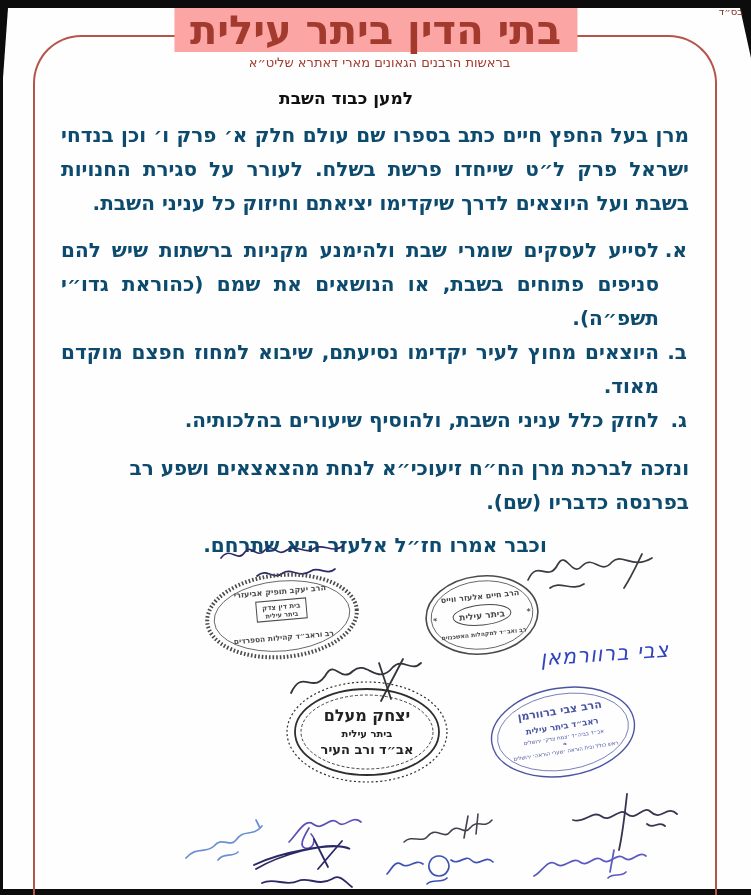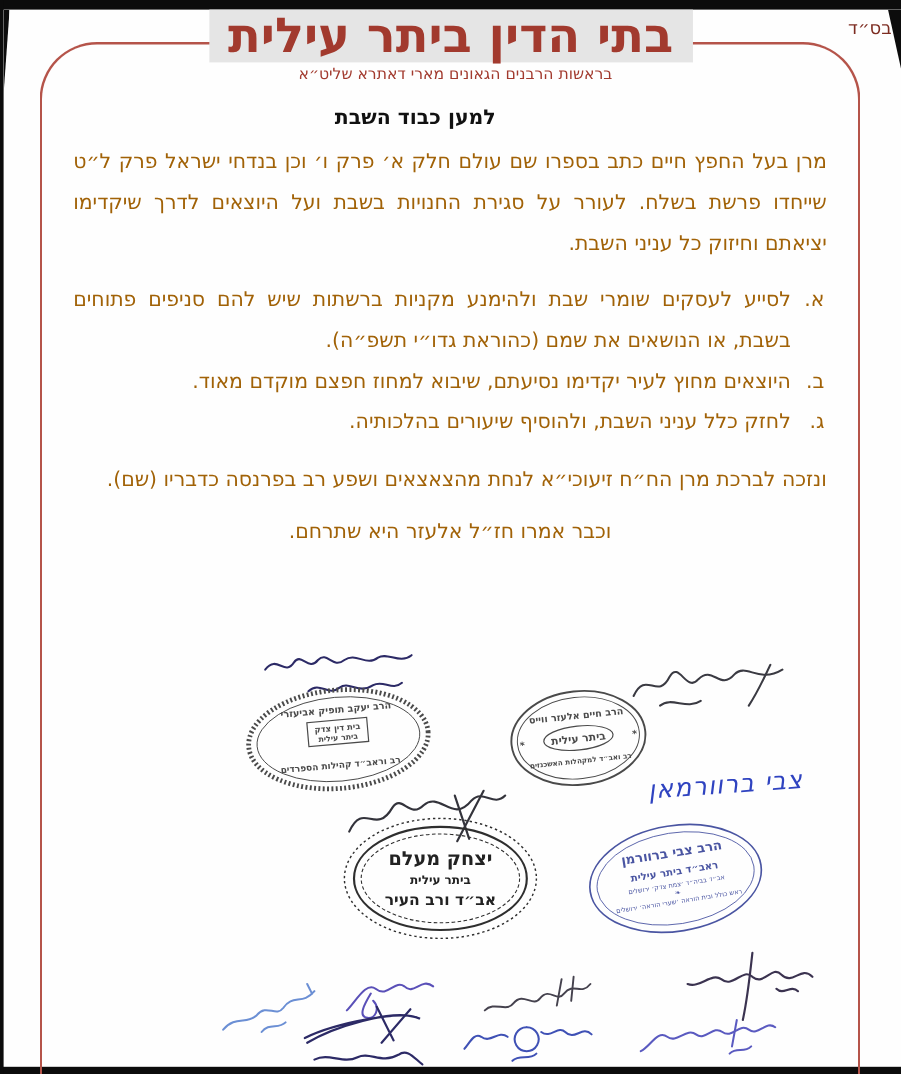--- a/index.html
+++ b/index.html
@@ -7,30 +7,30 @@
         font-family:"DejaVu Sans","Liberation Sans",sans-serif;}
   .black-bar-top{position:absolute;left:0;top:0;width:751px;height:8px;background:#0c0c0c;}
   .black-bar-bottom{position:absolute;left:0;top:889px;width:751px;height:6px;background:#0c0c0c;}
   .black-strip-left{position:absolute;left:0;top:0;width:3px;height:895px;background:#0c0c0c;}
   .black-wedge-right{position:absolute;right:0;top:8px;width:11px;height:50px;background:#0c0c0c;
         clip-path:polygon(100% 0,0 0,100% 100%);}
   .black-wedge-left{position:absolute;left:3px;top:8px;width:5px;height:70px;background:#0c0c0c;
         clip-path:polygon(0 0,100% 0,0 100%);}
   .red-border{position:absolute;left:33px;top:35px;width:680px;height:880px;
         border:2px solid #b5544a;border-bottom:none;border-radius:48px 48px 0 0;}
-  .bsd{position:absolute;top:14px;right:8px;color:#7d2d22;font-size:15px;direction:rtl;}
+  .bsd{position:absolute;top:6px;right:8px;color:#7d2d22;font-size:10px;direction:rtl;}
   .title{position:absolute;top:8px;left:50%;transform:translateX(-50%);white-space:nowrap;
-        background:#e5e5e5;padding:0 16px;color:#a23a2e;font-size:40px;font-weight:700;
+        background:#fca5a5;padding:0 16px;color:#a23a2e;font-size:40px;font-weight:700;
         direction:rtl;font-family:"DejaVu Serif","DejaVu Sans",serif;line-height:1.1;}
   .subtitle{position:absolute;top:55px;left:4px;width:751px;text-align:center;color:#a23a2e;
         font-size:13px;direction:rtl;}
   .heading{position:absolute;top:88px;left:0;width:692px;text-align:center;color:#111;
         font-size:17px;font-weight:700;direction:rtl;}
-  .body{position:absolute;top:118px;left:61px;width:628px;direction:rtl;color:#a16207;
-        font-size:17px;font-weight:400;line-height:34px;text-align:justify;}
+  .body{position:absolute;top:118px;left:61px;width:628px;direction:rtl;color:#0c4a6e;
+        font-size:20px;font-weight:700;line-height:34px;text-align:justify;}
   .body p{margin:0 0 13px 0;}
   .list-item{position:relative;padding-right:30px;margin:0;}
   .list-item .marker{position:absolute;right:2px;top:0;}
   .closing1{margin-top:14px;text-align:right;}
   .closing2{margin-top:9px;text-align:center;}
   .sig{position:absolute;}
   .sig svg{display:block;overflow:visible;}
   .stamp-text{direction:rtl;}
   .zvi-name{color:#2f43c0;font-size:21px;font-weight:400;direction:rtl;
         transform:rotate(-4deg);font-style:italic;letter-spacing:1px;}

